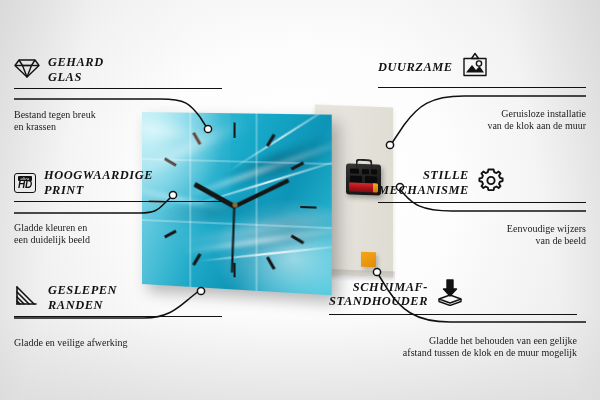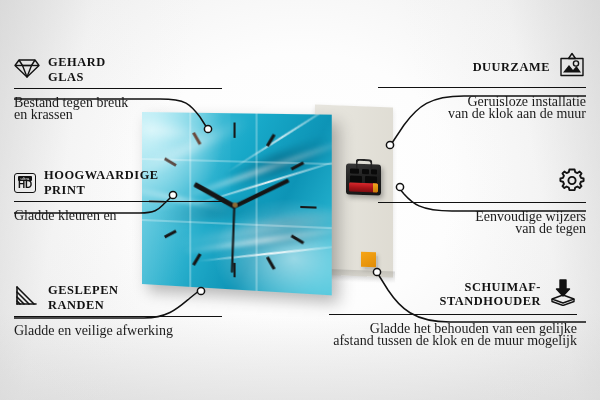--- a/index.html
+++ b/index.html
@@ -17,33 +17,33 @@
     content:"";position:absolute;inset:0;
     background:
       linear-gradient(100deg, rgba(205,205,205,.55) 0%, rgba(232,232,232,.15) 14%, rgba(255,255,255,0) 30%),
       linear-gradient(260deg, rgba(205,205,205,.55) 0%, rgba(232,232,232,.15) 14%, rgba(255,255,255,0) 30%),
       linear-gradient(0deg, rgba(200,200,200,.35) 0%, rgba(255,255,255,0) 22%);
     pointer-events:none;
   }
 
   
   .feat{position:absolute;width:208px;}
-  .feat .head{display:flex;align-items:center;gap:8px;}
+  .feat .head{display:flex;align-items:center;gap:8px;font-style:italic;}
   .feat.left .head{justify-content:flex-start;}
-  .feat.right .head{justify-content:flex-end;}
+  .feat.right .head{justify-content:flex-start;}
   .ttl{
     font-family:"Liberation Serif", serif;
     font-weight:bold;font-size:12.4px;line-height:14.5px;
     letter-spacing:.55px;color:#121212;text-transform:uppercase;
   }
   .feat.right .ttl{text-align:right;}
   .rule{height:1.4px;background:#111;margin-top:4px;width:100%;}
   .desc{
     font-family:"Liberation Serif", serif;
-    font-size:14px;line-height:11.4px;color:#1b1b1b;margin-top:8px;
+    font-size:10px;line-height:11.4px;color:#1b1b1b;margin-top:20px;
   }
   .feat.right .desc{text-align:right;}
   .ico{flex:0 0 auto;display:block;}
 
   
   .hdbox{
     width:22px;height:20px;border:1.6px solid #111;border-radius:3px;
     display:flex;flex-direction:column;align-items:center;justify-content:center;
     box-sizing:border-box;
   }
@@ -255,20 +255,21 @@
         </span>
       </span>
       <div>
         <div class="ttl">HOOGWAARDIGE</div>
         <div class="ttl">PRINT</div>
       </div>
     </div>
     <div class="rule"></div>
     <div class="desc">
       <div>Gladde kleuren en</div>
+      <div>een duidelijk beeld</div>
     </div>
   </div>
 
   <div class="feat left" style="left:14px;top:283px;">
     <div class="head">
       <span class="ico">
         <svg width="26" height="22" viewBox="0 0 26 22">
           <g stroke="#121212" stroke-width="1.6" stroke-linecap="round">
             <path d="M3,2 L3,19"></path>
             <path d="M3,19 L22,19"></path>
@@ -308,33 +309,37 @@
     </div>
     <div class="rule"></div>
     <div class="desc">
       <div>Geruisloze installatie</div>
       <div>van de klok aan de muur</div>
     </div>
   </div>
 
   <div class="feat right" style="left:378px;top:167px;">
     <div class="head">
+      <div>
+        <div class="ttl">STILLE</div>
+        <div class="ttl">MECHANISME</div>
+      </div>
       <span class="ico">
         <svg width="28" height="27" viewBox="0 0 28 27">
           <g fill="none" stroke="#121212" stroke-width="1.9" stroke-linejoin="round">
             <path d="M14,2.5 l2.6,0 l.6,2.6 l2.2,.95 l2.25,-1.45 l1.85,1.85 l-1.45,2.25 l.95,2.2 l2.6,.6 l0,2.6 l-2.6,.6 l-.95,2.2 l1.45,2.25 l-1.85,1.85 l-2.25,-1.45 l-2.2,.95 l-.6,2.6 l-2.6,0 l-2.6,0 l-.6,-2.6 l-2.2,-.95 l-2.25,1.45 l-1.85,-1.85 l1.45,-2.25 l-.95,-2.2 l-2.6,-.6 l0,-2.6 l2.6,-.6 l.95,-2.2 l-1.45,-2.25 l1.85,-1.85 l2.25,1.45 l2.2,-.95 l.6,-2.6 Z"></path>
             <circle cx="14" cy="13.5" r="3.6"></circle>
           </g>
         </svg>
       </span>
     </div>
     <div class="rule"></div>
     <div class="desc">
       <div>Eenvoudige wijzers</div>
-      <div>van de tegen</div>
+      <div>van de beeld</div>
     </div>
   </div>
 
   <div class="feat right" style="left:329px;top:278px;width:248px;">
     <div class="head">
       <div>
         <div class="ttl">SCHUIMAF-</div>
         <div class="ttl">STANDHOUDER</div>
       </div>
       <span class="ico">

